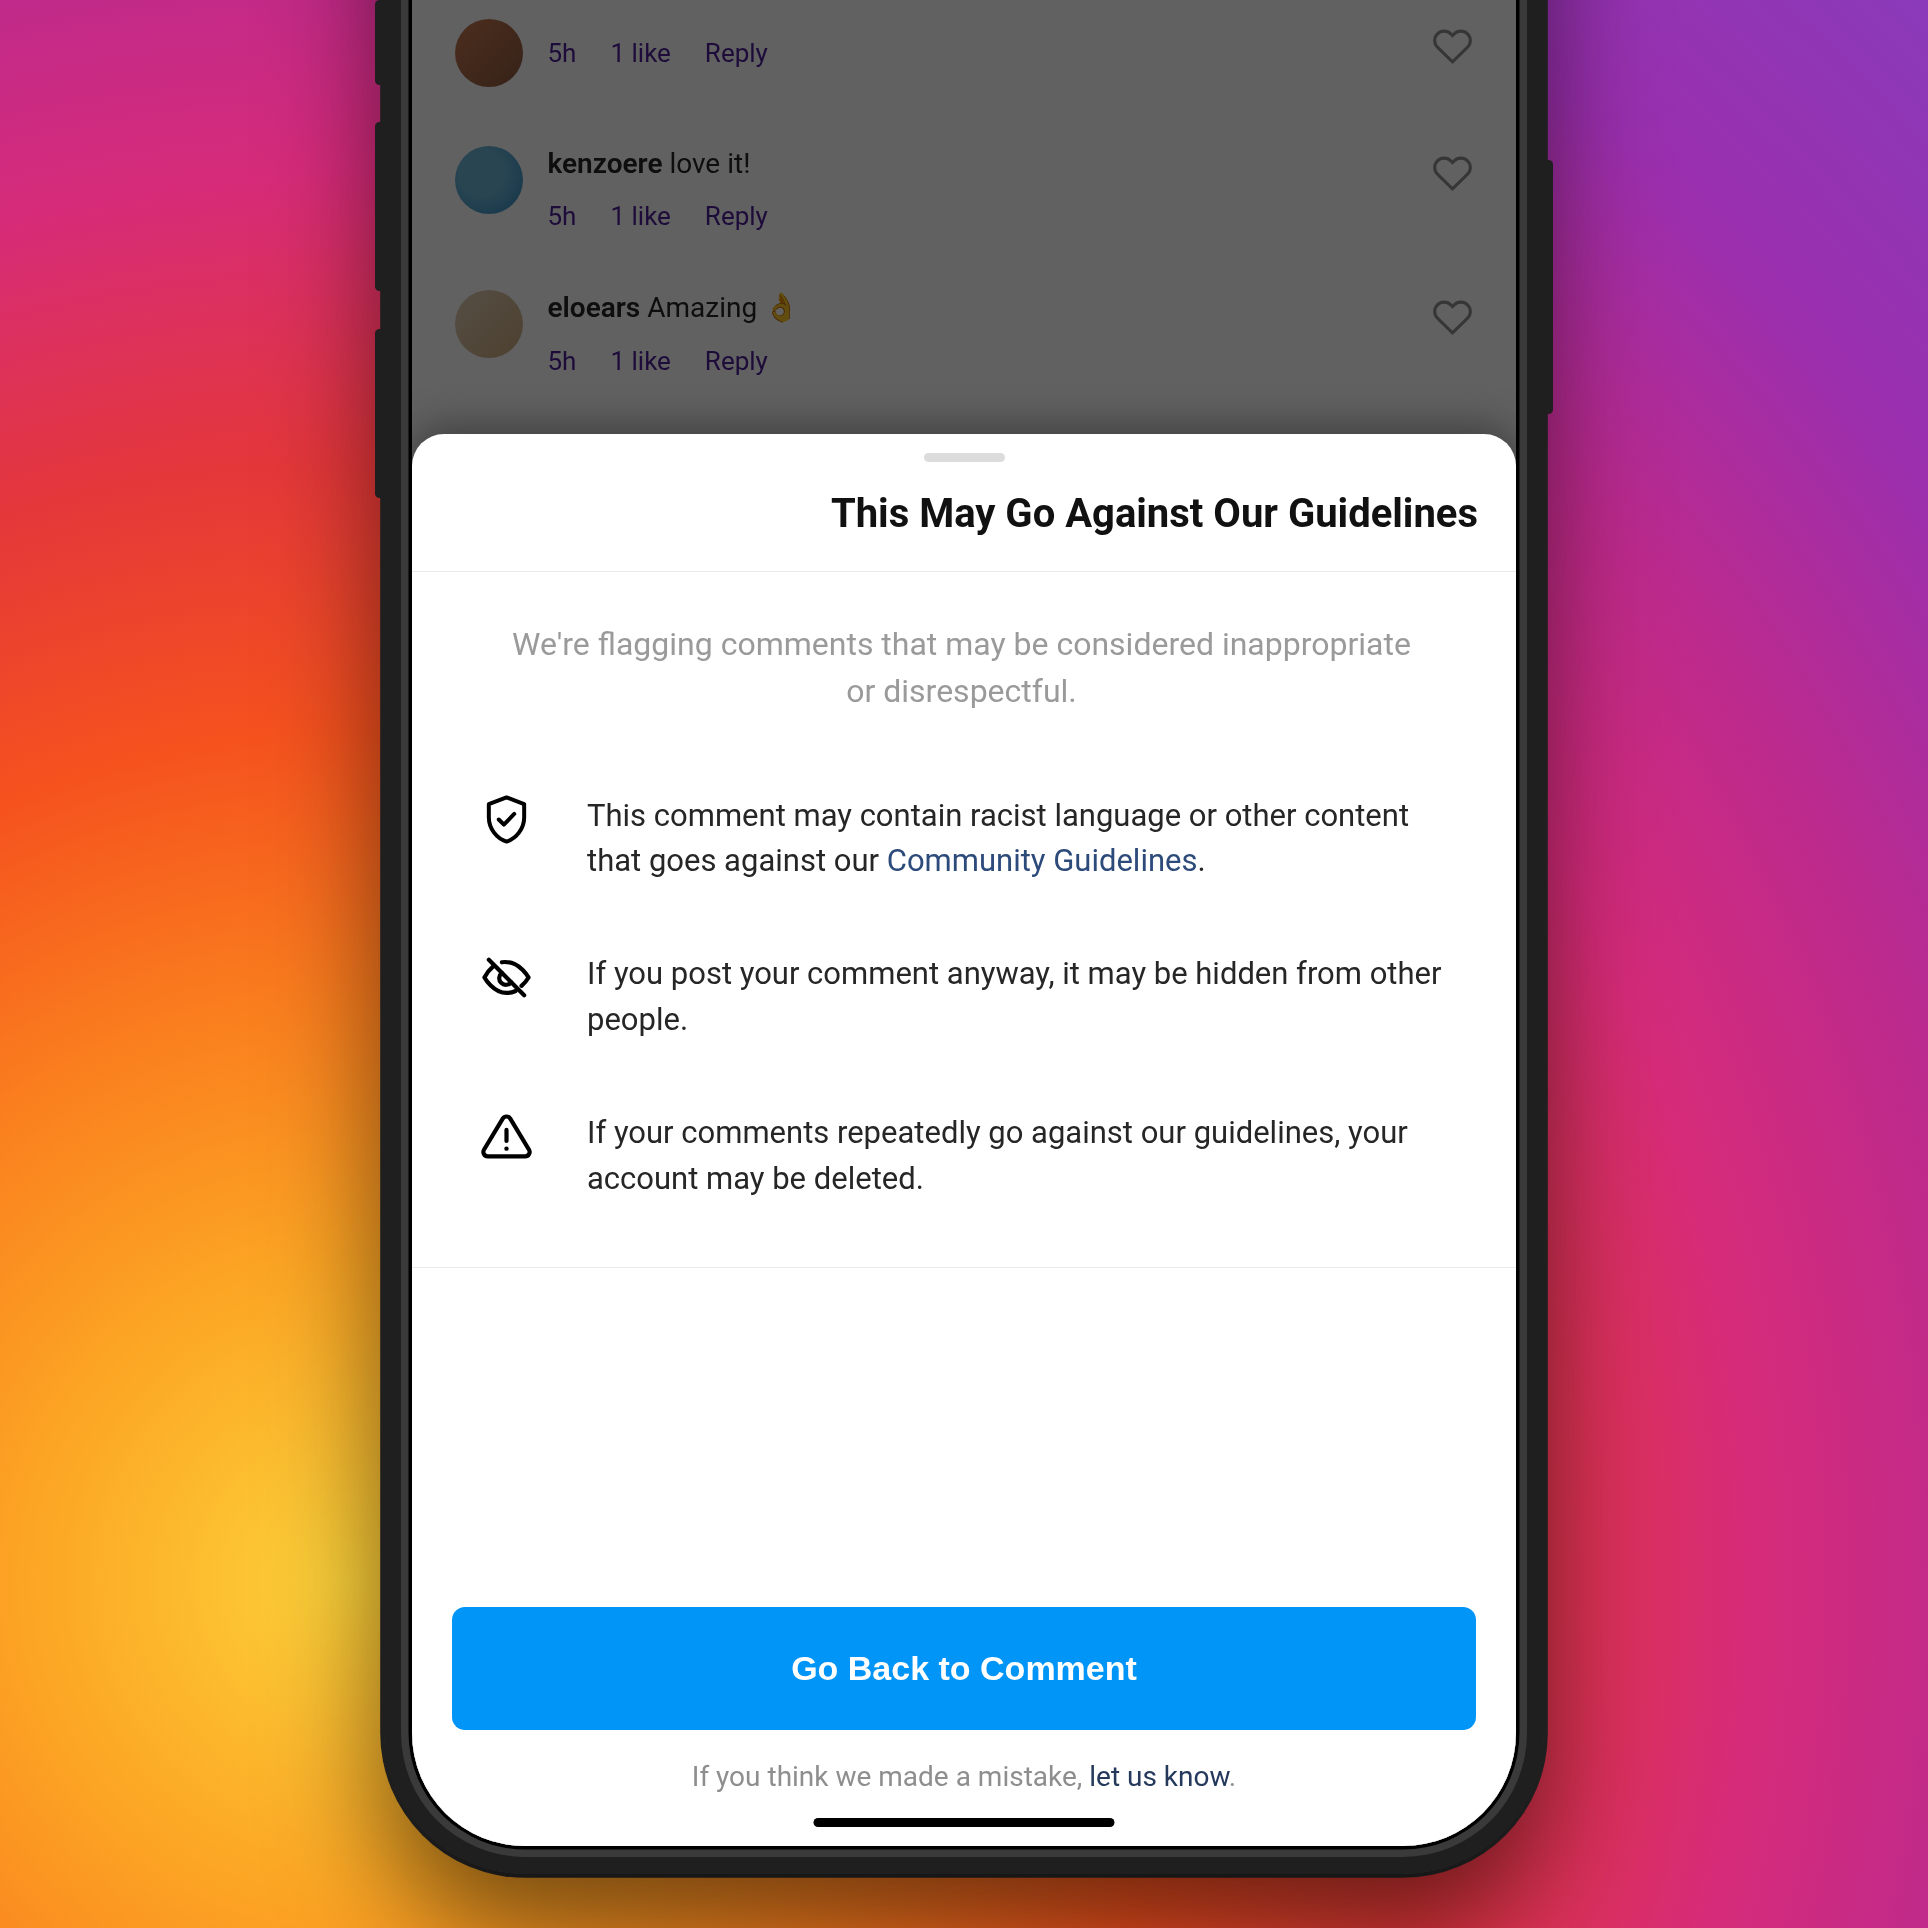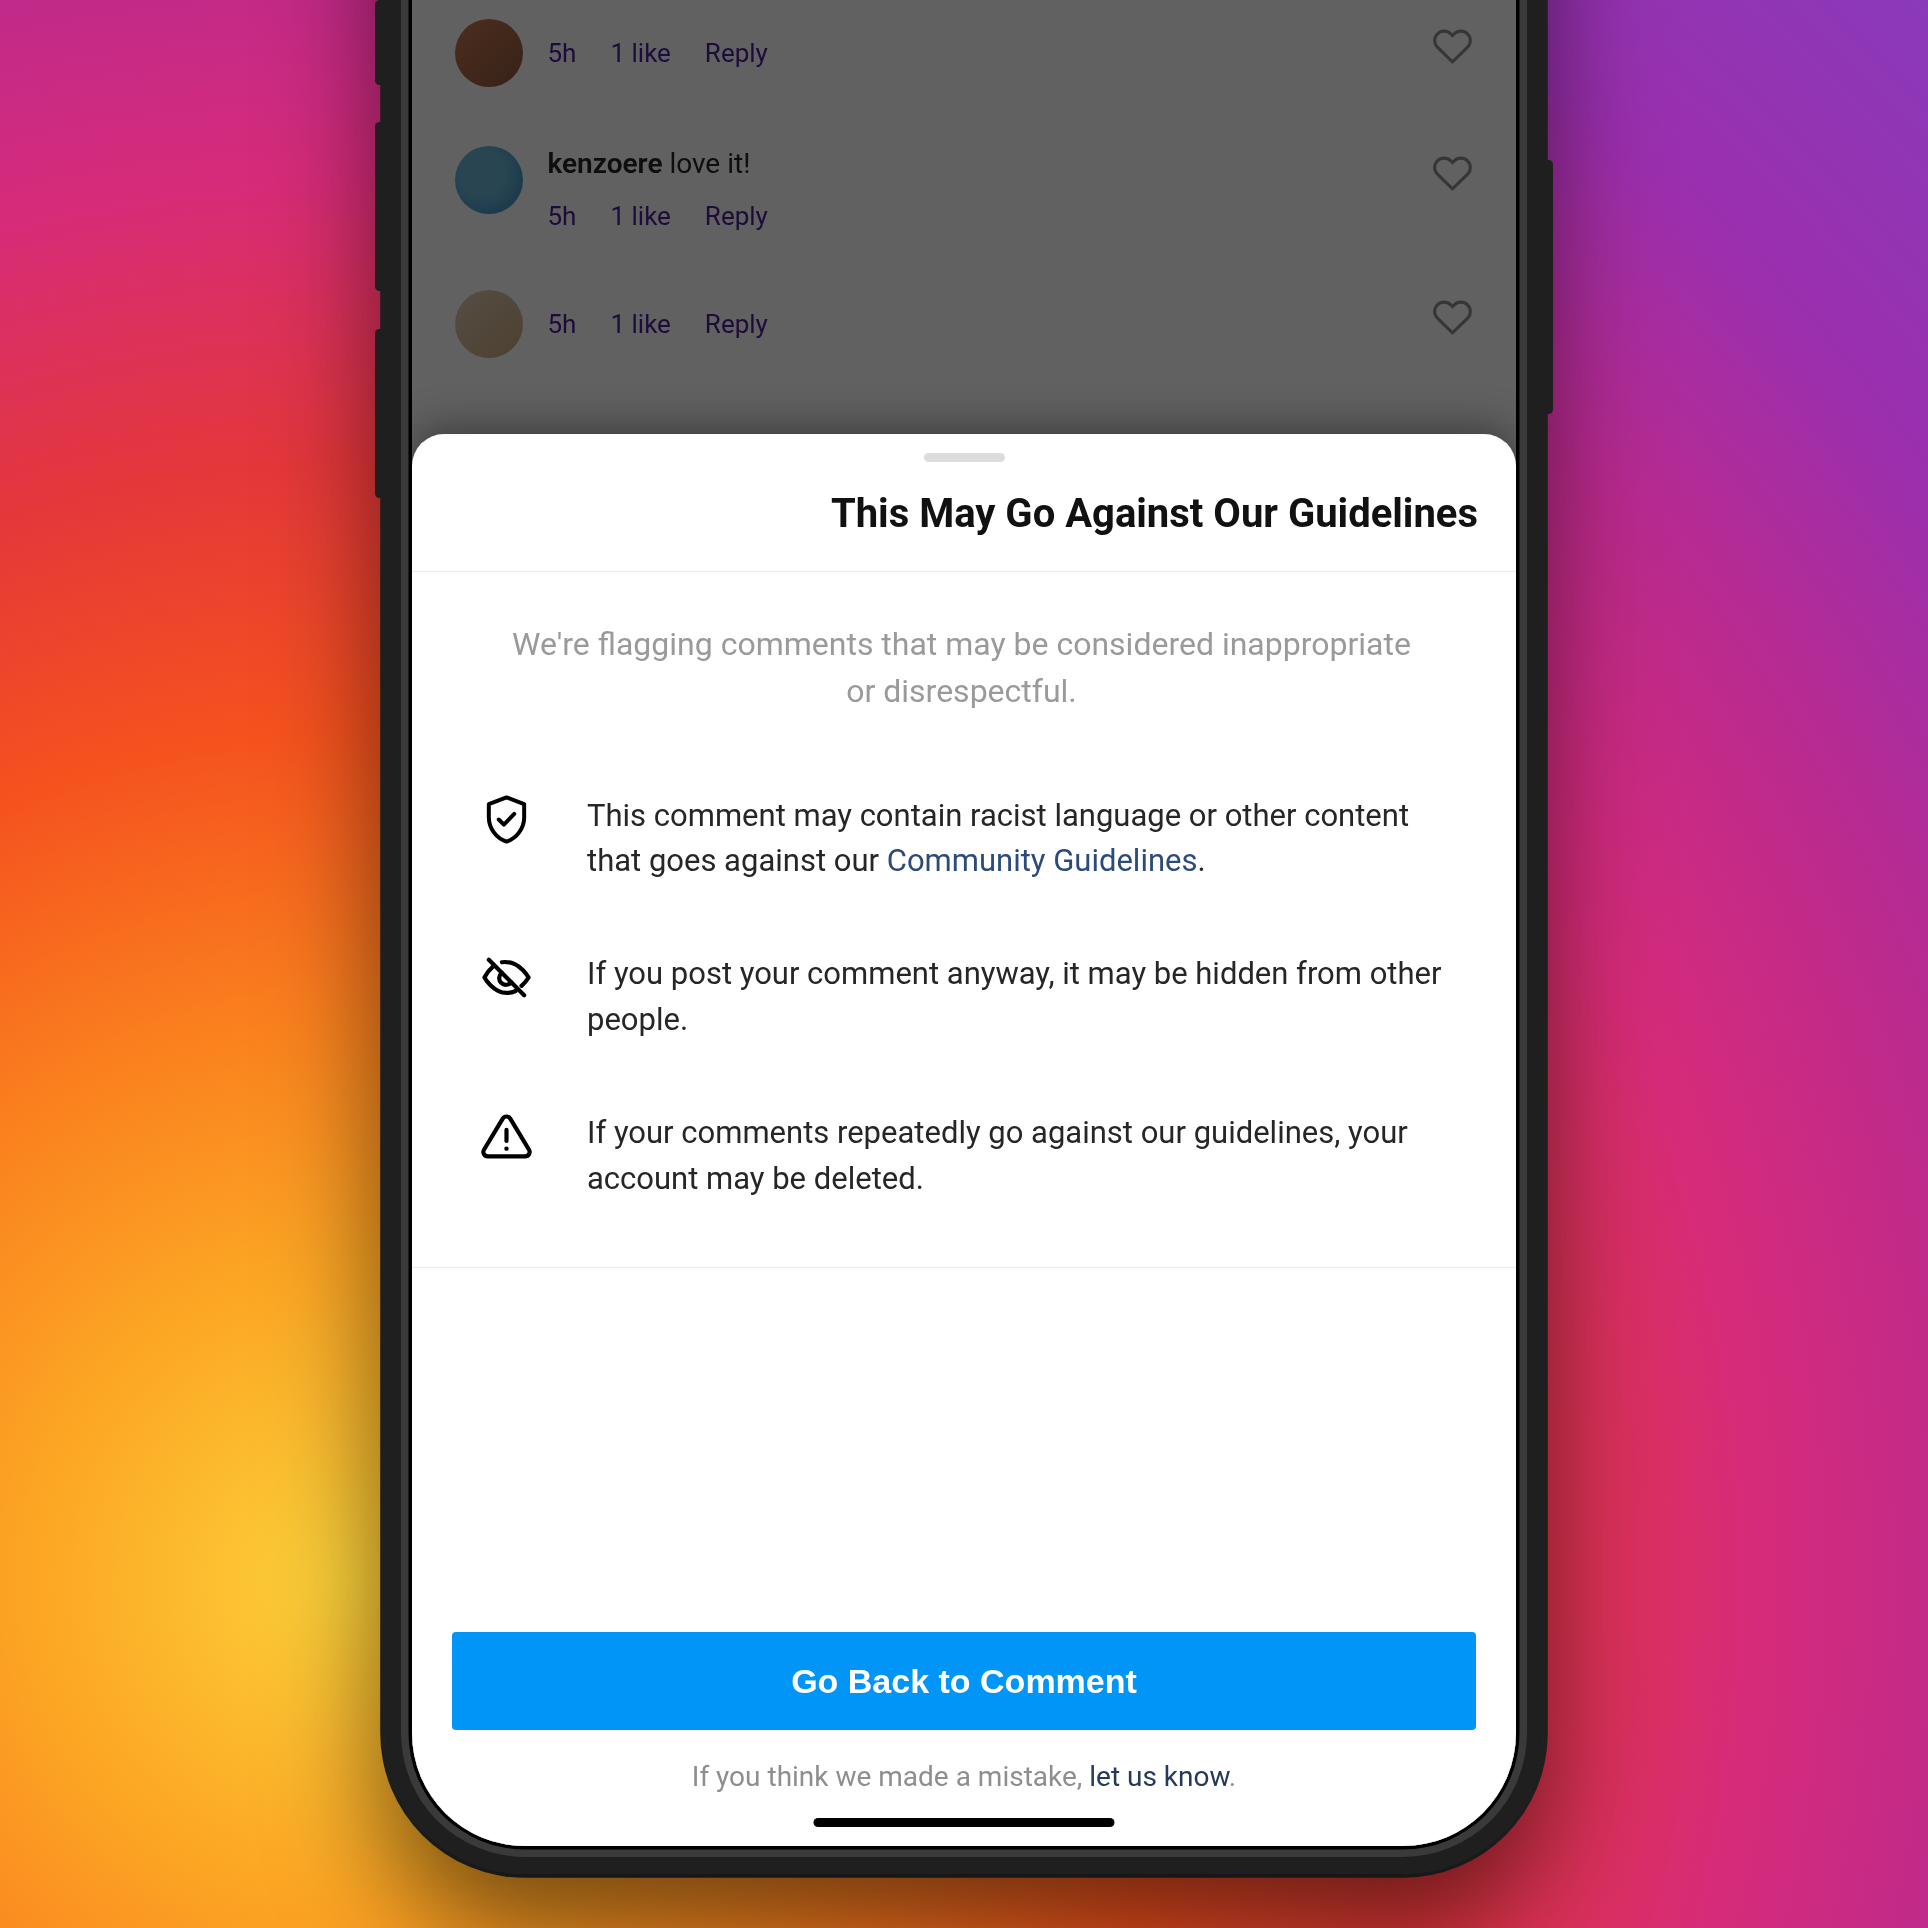--- a/index.html
+++ b/index.html
@@ -86,22 +86,22 @@
     padding:49px 90px 28px 85px;
   }
   .bullets { padding:24.5px 68px 24.5px 68px; }
   .bullet { display:flex; gap:54px; padding:26px 0 41px 0; }
   .bullet-icon { width:53px; height:53px; flex-shrink:0; color:#000; }
   .bullet-text { font-size:31px; color:#262626; line-height:1.48; }
   .bullet-text a { color:#2c4a7a; text-decoration:none; }
 
   .sheet-footer { margin-top:auto; padding:0 40px 53px 40px; }
   .primary-btn {
-    width:100%; height:98px; background:#0095f6; color:#fff;
-    font-size:34px; font-weight:600; border:none; border-radius:4px;
+    width:100%; height:123px; background:#0095f6; color:#fff;
+    font-size:34px; font-weight:600; border:none; border-radius:13px;
     display:flex; align-items:center; justify-content:center;
     cursor:pointer;
   }
   .mistake {
     text-align:center; font-size:28px; color:#8e8e8e; margin-top:30px;
   }
   .mistake a { color:#24395c; text-decoration:none; }
 
   .home-indicator {
     position:absolute; bottom:19px; left:50%; transform:translateX(-50%);
@@ -157,20 +157,23 @@
         <div class="heart">
           <svg viewBox="0 0 24 24" fill="none" stroke="currentColor" stroke-width="1.8">
               <path d="M20.8 4.6a5.5 5.5 0 0 0-7.8 0L12 5.6l-1-1a5.5 5.5 0 1 0-7.8 7.8l1 1L12 21l7.8-7.6 1-1a5.5 5.5 0 0 0 0-7.8z"></path>
             </svg>
         </div>
       </div>
 
       <div class="comment">
         <div class="avatar c3"></div>
         <div class="comment-body">
+          <div class="comment-line">
+            <b>eloears</b> <span>Amazing 👌</span>
+          </div>
           <div class="comment-meta">
             <span>5h</span>
             <span>1 like</span>
             <span>Reply</span>
           </div>
         </div>
         <div class="heart">
           <svg viewBox="0 0 24 24" fill="none" stroke="currentColor" stroke-width="1.8">
               <path d="M20.8 4.6a5.5 5.5 0 0 0-7.8 0L12 5.6l-1-1a5.5 5.5 0 1 0-7.8 7.8l1 1L12 21l7.8-7.6 1-1a5.5 5.5 0 0 0 0-7.8z"></path>
             </svg>

